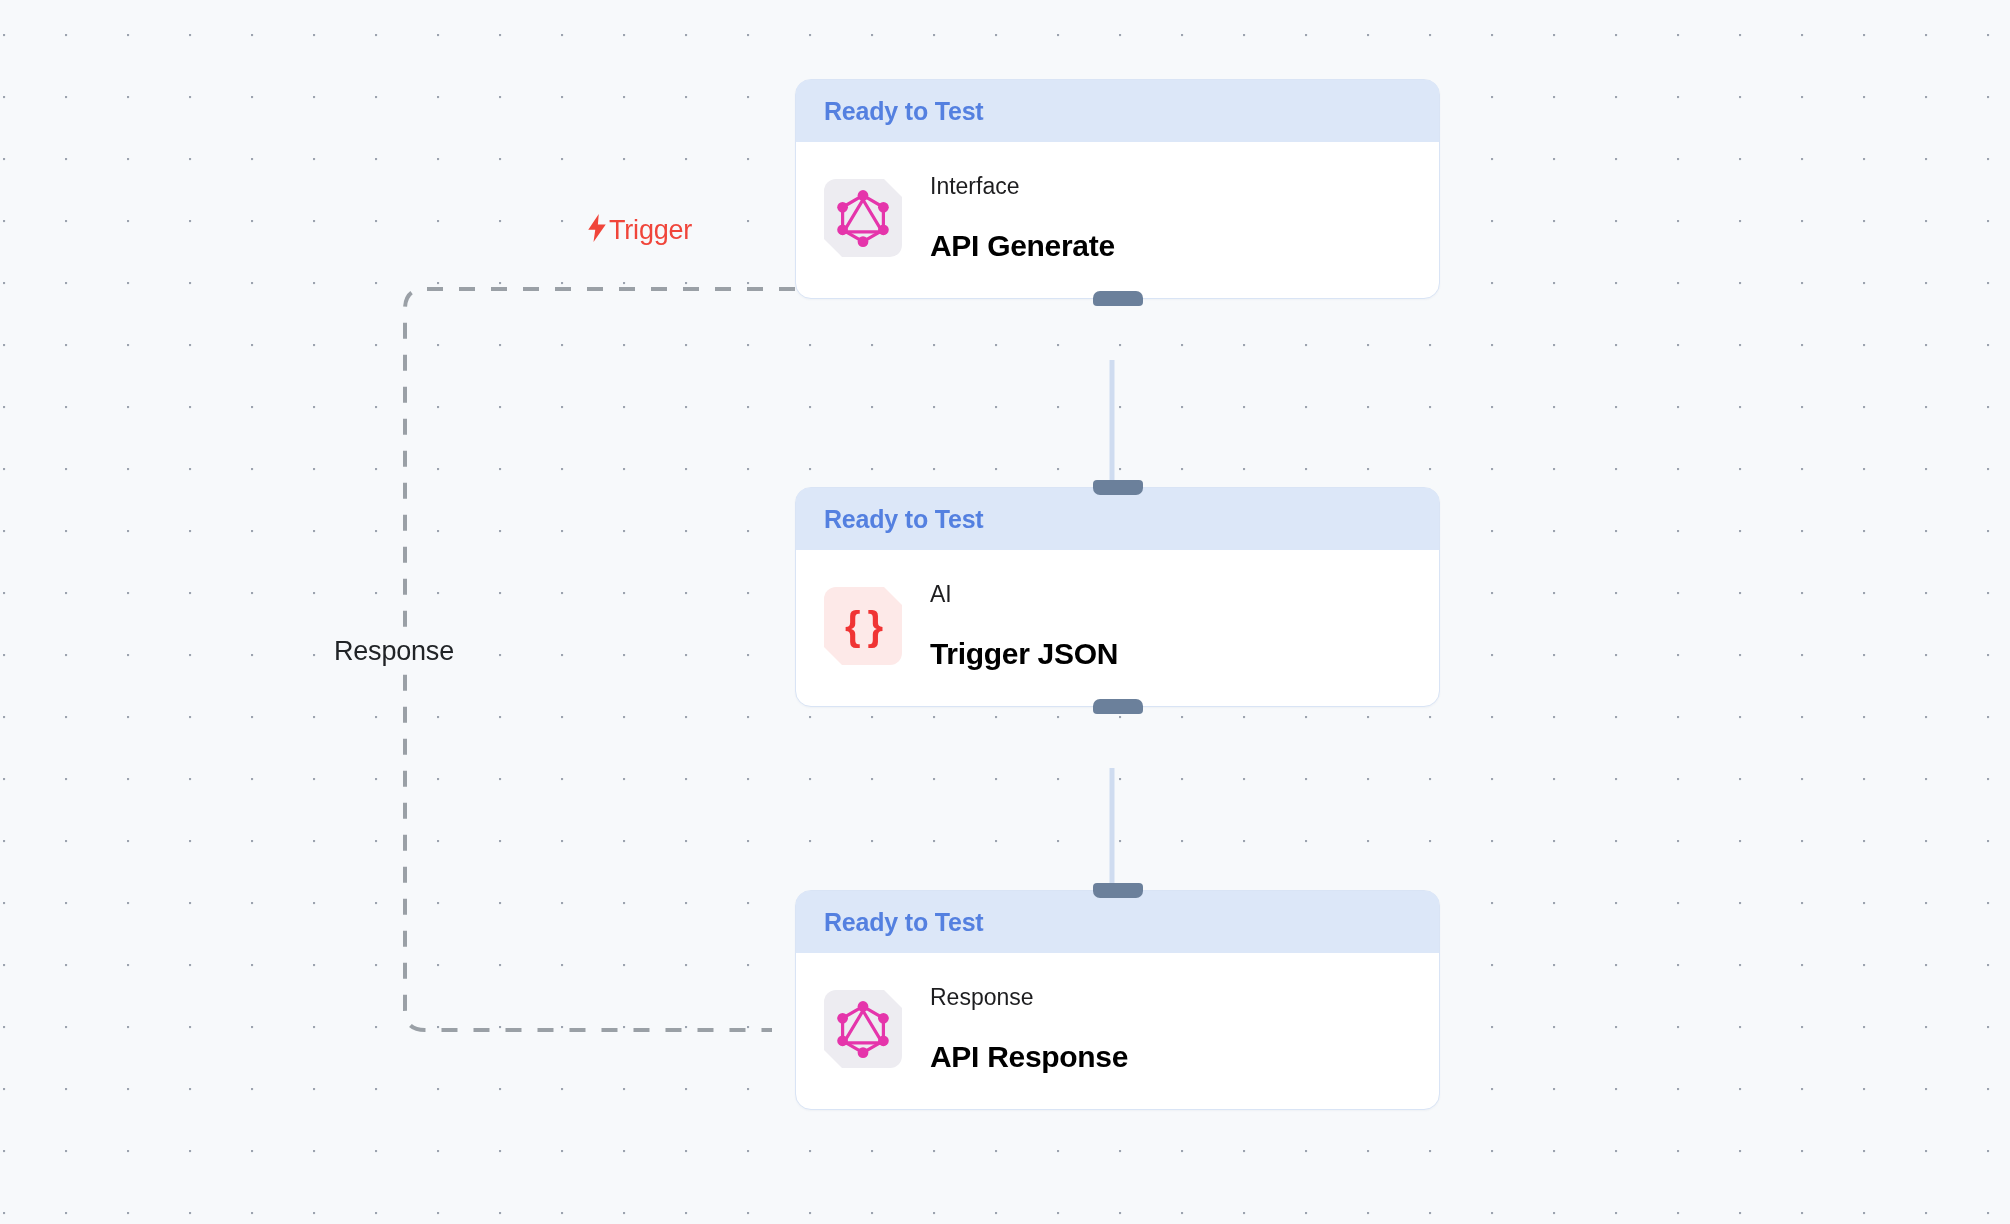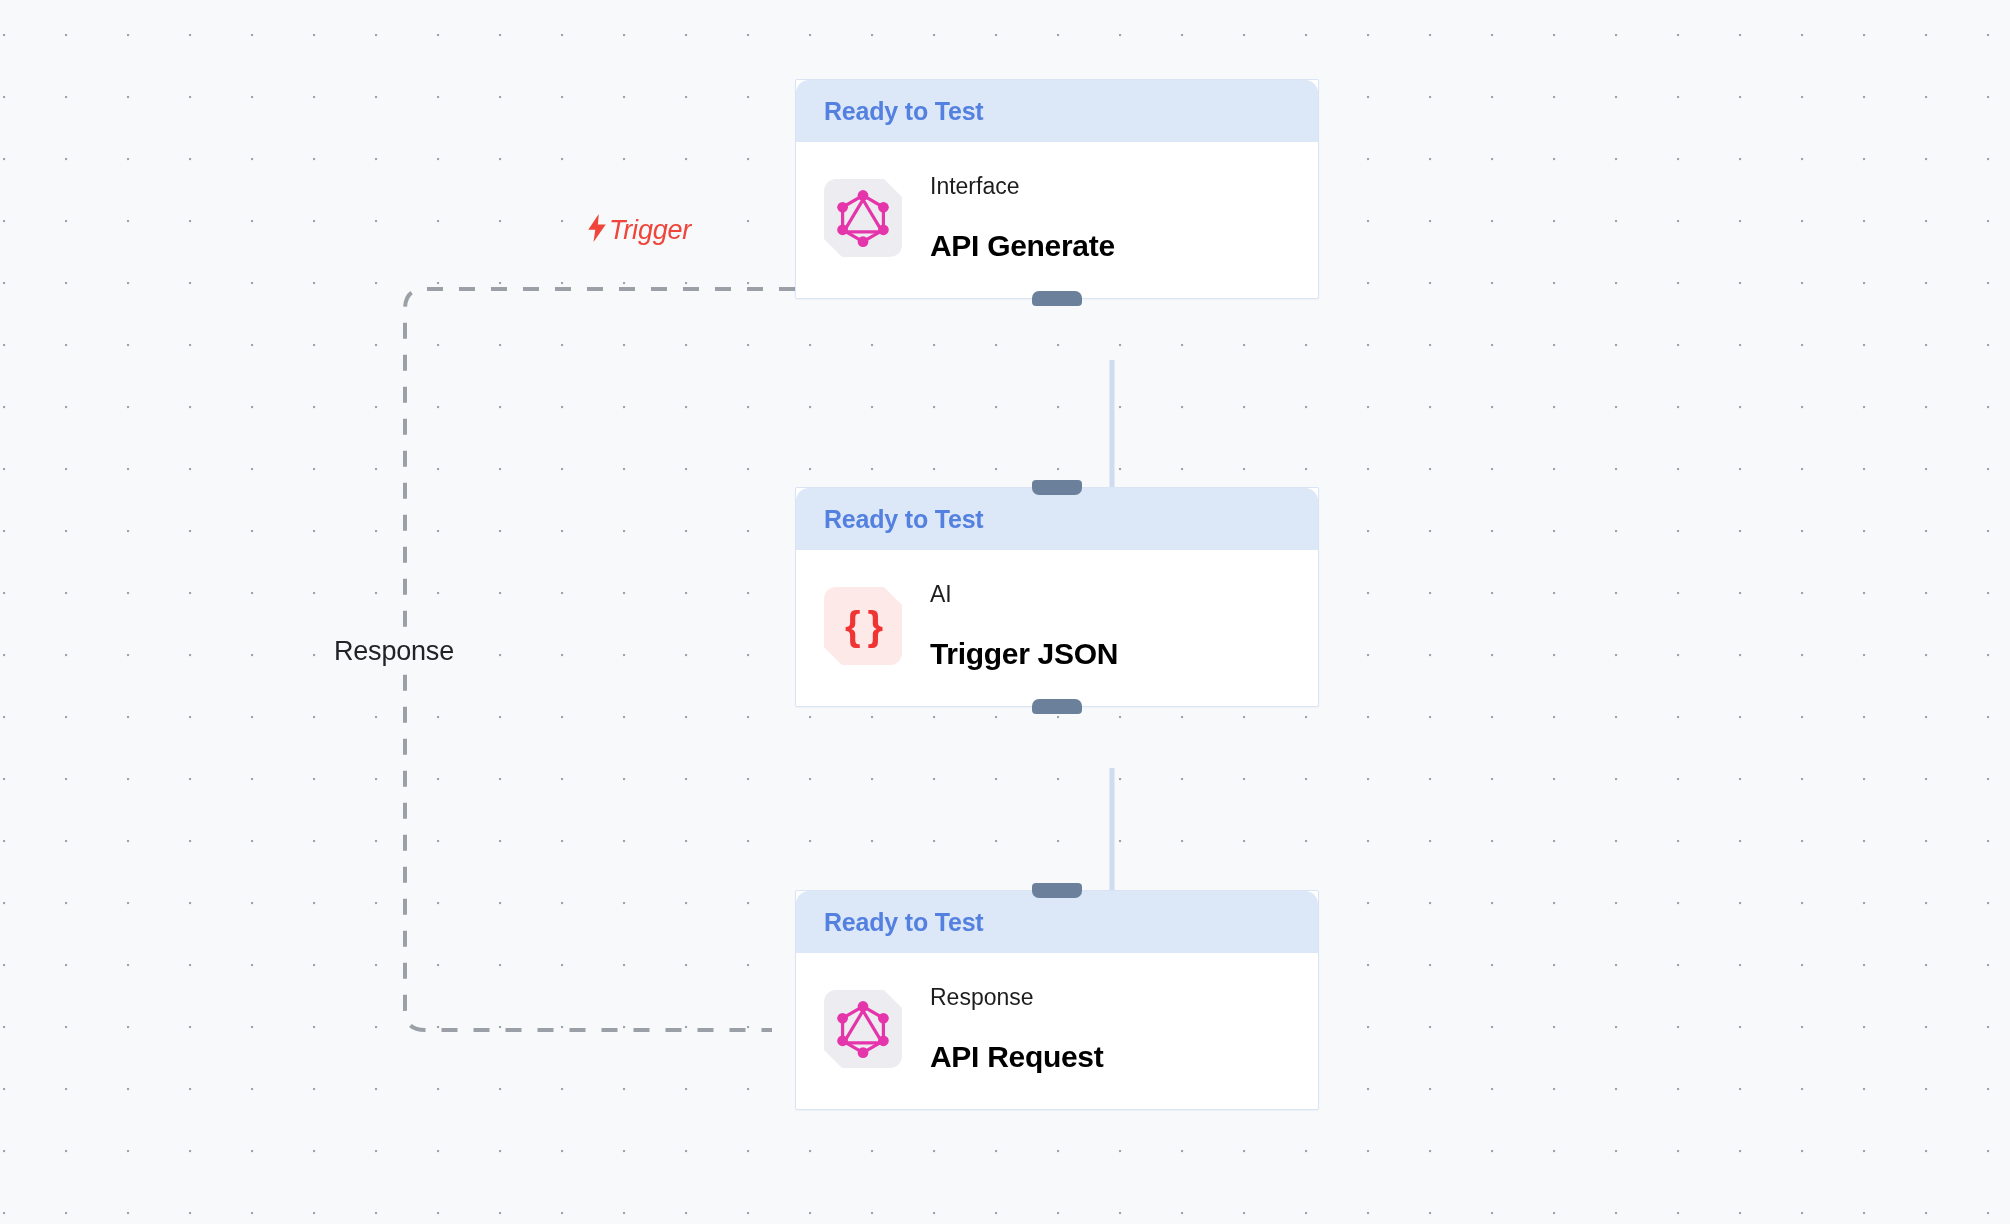--- a/index.html
+++ b/index.html
@@ -28,24 +28,24 @@
     position: absolute;
     inset: 0;
     width: 2010px;
     height: 1224px;
     pointer-events: none;
   }
 
   
   .node {
     position: absolute;
-    width: 524px;
+    width: 645px;
     background: #ffffff;
     border: 1px solid #d9e4f5;
-    border-radius: 2px;
+    border-radius: 16px;
     box-sizing: border-box;
     box-shadow: 0 1px 2px rgba(30, 50, 90, 0.04);
     overflow: visible;
   }
   .node-header {
     background: #dce7f8;
     border-top-left-radius: 13px;
     border-top-right-radius: 13px;
     height: 62px;
     display: flex;
@@ -152,21 +152,21 @@
 
   <svg id="edge-layer" viewBox="0 0 2010 1224" xmlns="http://www.w3.org/2000/svg">
 
     <path d="M 795 289 L 425 289 Q 405 289 405 309 L 405 1010 Q 405 1030 425 1030 L 772 1030" fill="none" stroke="#9aa0a6" stroke-width="4" stroke-dasharray="16 16" stroke-linecap="butt"></path>
 
     <line x1="1112" y1="360" x2="1112" y2="487" stroke="#cfdcf0" stroke-width="5"></line>
 
     <line x1="1112" y1="768" x2="1112" y2="890" stroke="#cfdcf0" stroke-width="5"></line>
   </svg>
 
-  <div class="edge-label" style="left:578px; top:212px;font-style:italic;">
+  <div class="edge-label" style="left:578px; top:212px;">
     <span class="bolt-icon">
       <svg width="22" height="28" viewBox="0 0 24 32" aria-hidden="true">
         <path d="M14 0 L2 18 L10 18 L8 32 L22 12 L13 12 Z" fill="#f0453a"></path>
       </svg>
     </span>
     <span class="label-trigger">Trigger</span>
   </div>
 
   <div class="edge-label" style="left:326px; top:634px;">
     <span class="label-response">Response</span>
@@ -248,18 +248,18 @@
             <circle cx="44" cy="38" r="5"></circle>
             <circle cx="25" cy="49" r="5"></circle>
             <circle cx="6" cy="38" r="5"></circle>
             <circle cx="6" cy="17" r="5"></circle>
           </g>
         </svg>
       </div>
 
       <div class="node-text">
         <span class="node-subtitle">Response</span>
-        <span class="node-title">API Request</span>
+        <span class="node-title">API Response</span>
       </div>
     </div>
   </div>
 
 </div>
 
 </body></html>

